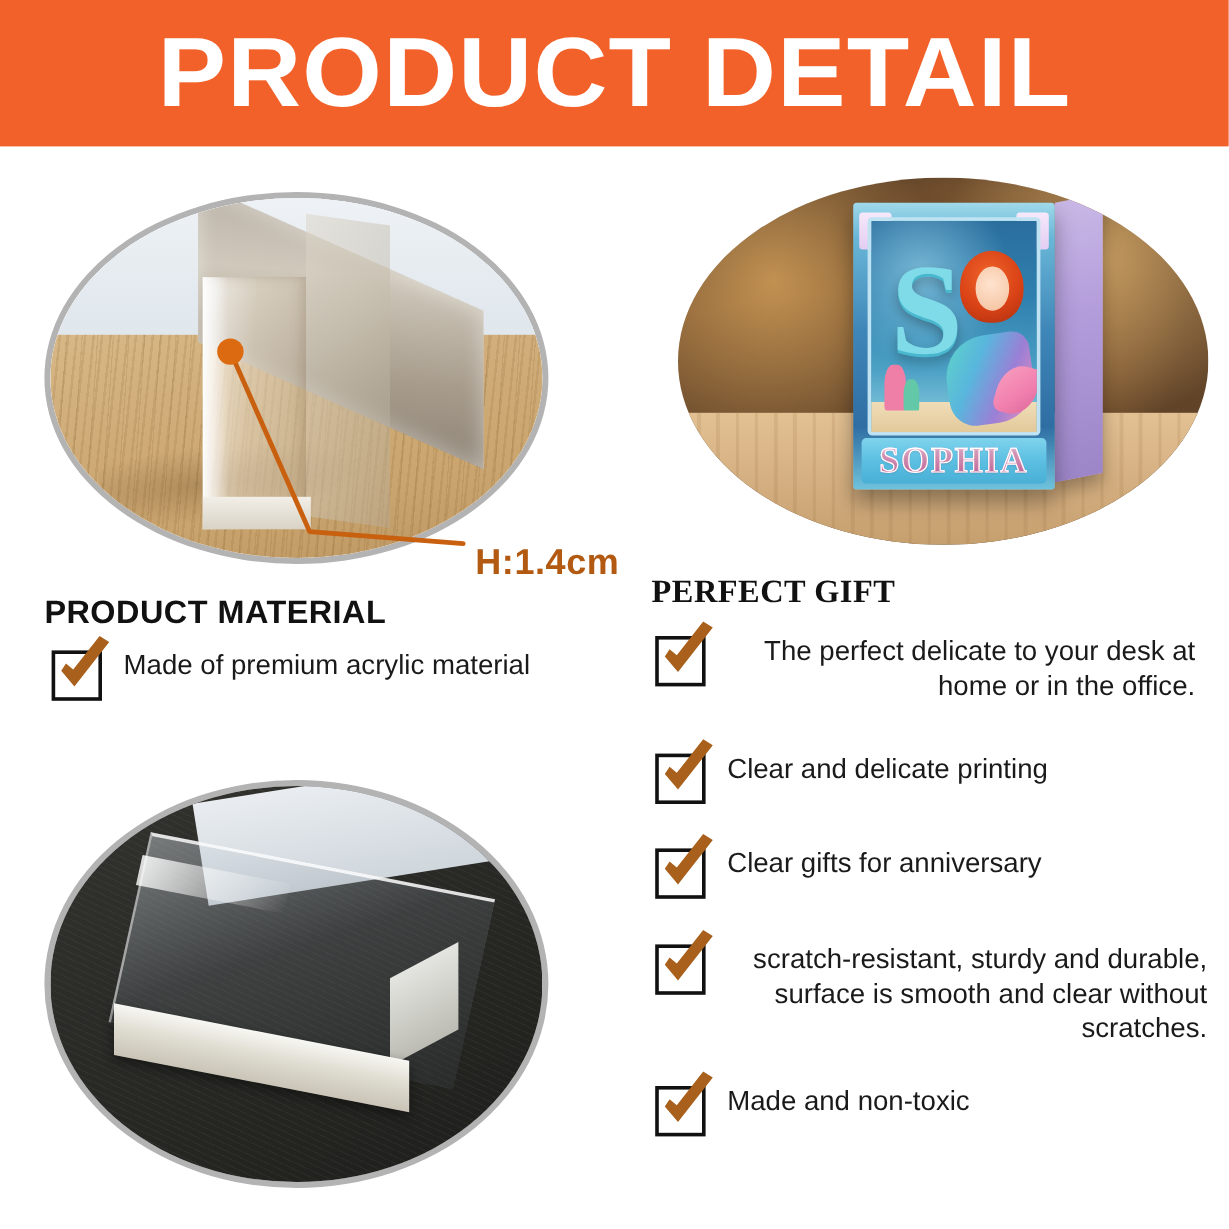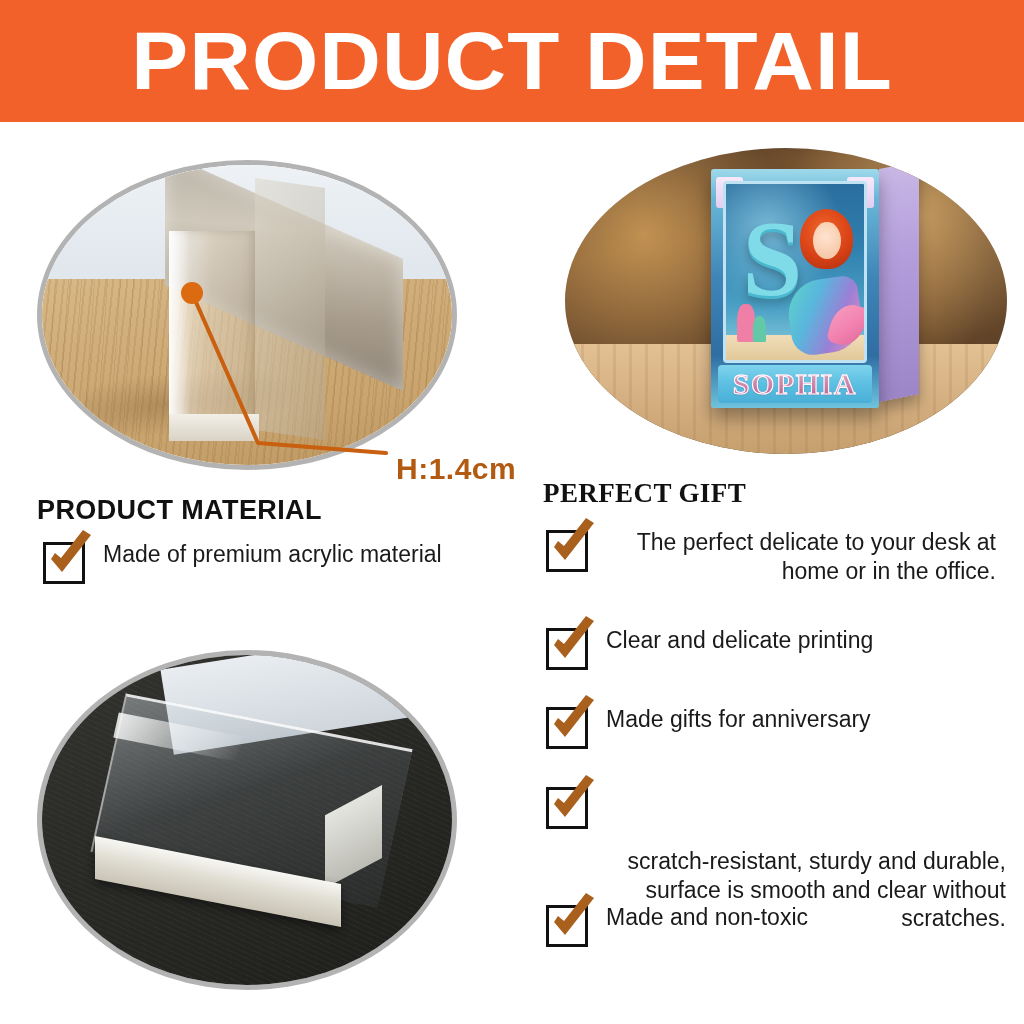--- a/index.html
+++ b/index.html
@@ -252,21 +252,21 @@
   }
   .chk-mark{ position:absolute; left:-1px; top:-14px; width:58px; height:58px; }
   .feat-text{
     font-size:23px; line-height:1.24; color:#1a1a1a; font-weight:400;
   }
 
   .f-acrylic{ left:43px; top:540px; width:470px; }
   .g1{ left:546px; top:528px; width:450px; }
   .g2{ left:546px; top:626px; width:450px; }
   .g3{ left:546px; top:705px; width:450px; }
-  .g4{ left:546px; top:785px; width:460px;flex-direction:column; }
+  .g4{ left:546px; top:785px; width:460px; }
   .g5{ left:546px; top:903px; width:450px; }
 </style>
 </head>
 <body>
 
 <div class="banner">
   <div class="banner-title">PRODUCT DETAIL</div>
 </div>
 
 <div class="ellipse bordered ell-edge">
@@ -363,21 +363,21 @@
   <span class="feat-text">Clear and delicate printing</span>
 </div>
 
 <div class="feat g3">
   <span class="chk">
     <span class="chk-box"></span>
     <svg class="chk-mark" viewBox="0 0 58 58" xmlns="http://www.w3.org/2000/svg">
       <path d="M9 31 L20 44 L49 7 L41 2 L19 30 L13 25 Z" fill="#A8601C"></path>
     </svg>
   </span>
-  <span class="feat-text">Made gifts for anniversary</span>
+  <span class="feat-text">Clear gifts for anniversary</span>
 </div>
 
 <div class="feat g4">
   <span class="chk">
     <span class="chk-box"></span>
     <svg class="chk-mark" viewBox="0 0 58 58" xmlns="http://www.w3.org/2000/svg">
       <path d="M9 31 L20 44 L49 7 L41 2 L19 30 L13 25 Z" fill="#A8601C"></path>
     </svg>
   </span>
   <span class="feat-text">scratch-resistant, sturdy and durable, surface is smooth and clear without scratches.</span>

